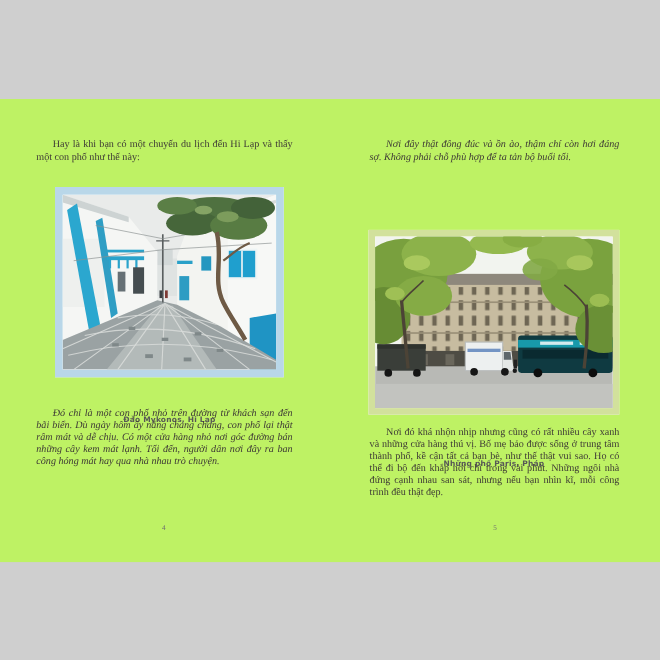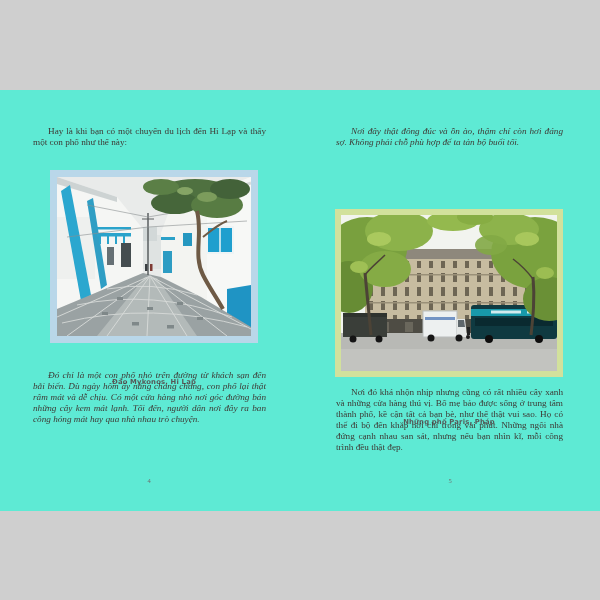--- a/index.html
+++ b/index.html
@@ -1,17 +1,17 @@
 <!DOCTYPE html>
 <html><head>
 <meta charset="utf-8">
 <style>
   * { margin:0; padding:0; box-sizing:border-box; }
   html,body { width:600px; height:600px; background:#ffffff; overflow:hidden; }
-  .spread { position:relative; width:600px; height:600px; background:#5eead4;
+  .spread { position:relative; width:600px; height:600px; background:#bef264;
             font-family:"Liberation Serif","DejaVu Serif",serif; }
   .band { position:absolute; left:0; width:600px; background:#cfcfcf; }
   .band-top { top:0; height:90px; }
   .band-bottom { top:511px; height:89px; }
 
   .para { position:absolute; text-align:justify; text-indent:15px;
           font-size:9.2px; line-height:11px; color:#3e3a35; }
   .flow .para { position:static; margin-bottom:9px; }
   .flow { position:absolute;font-style:italic; }
 

